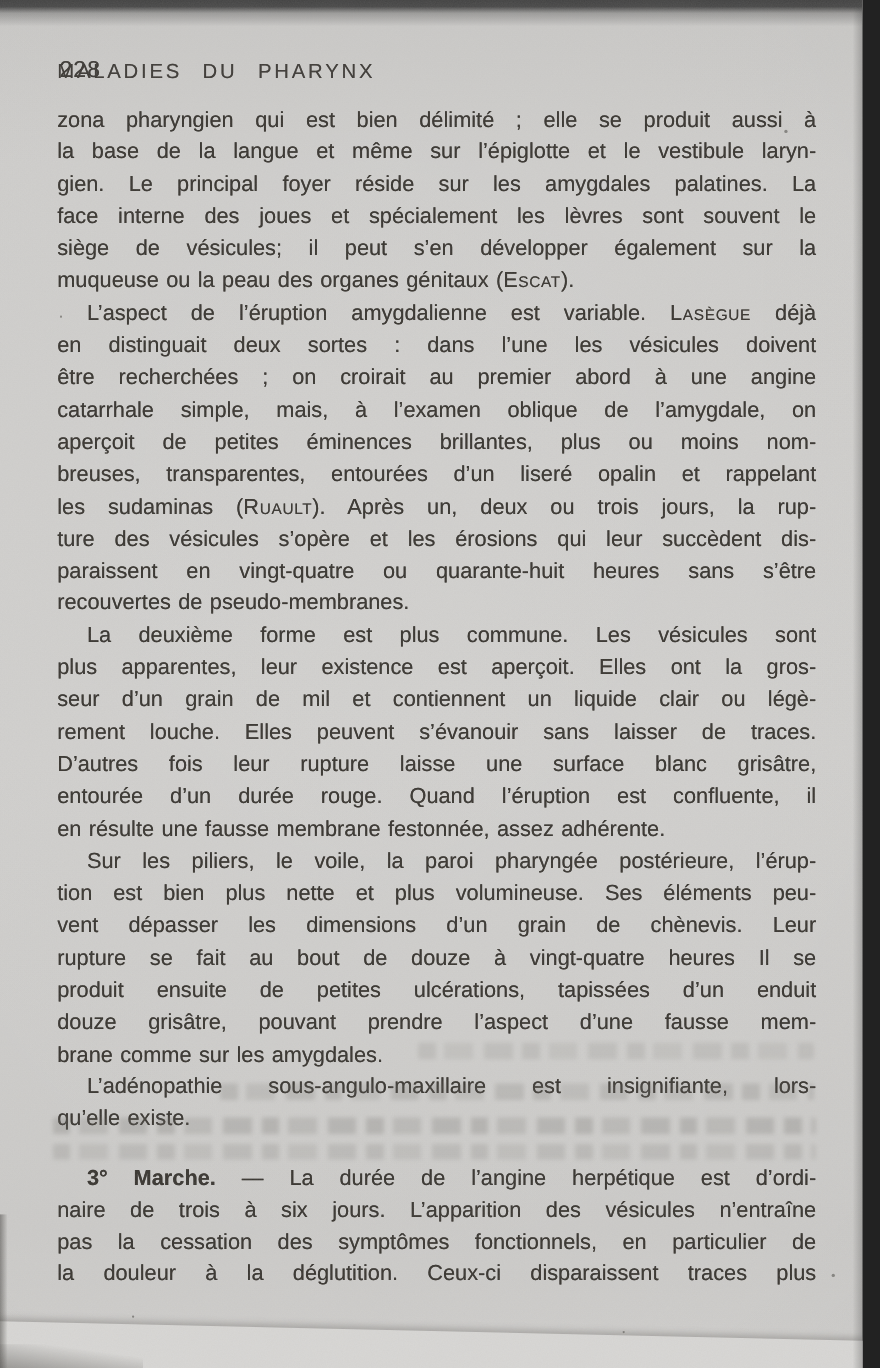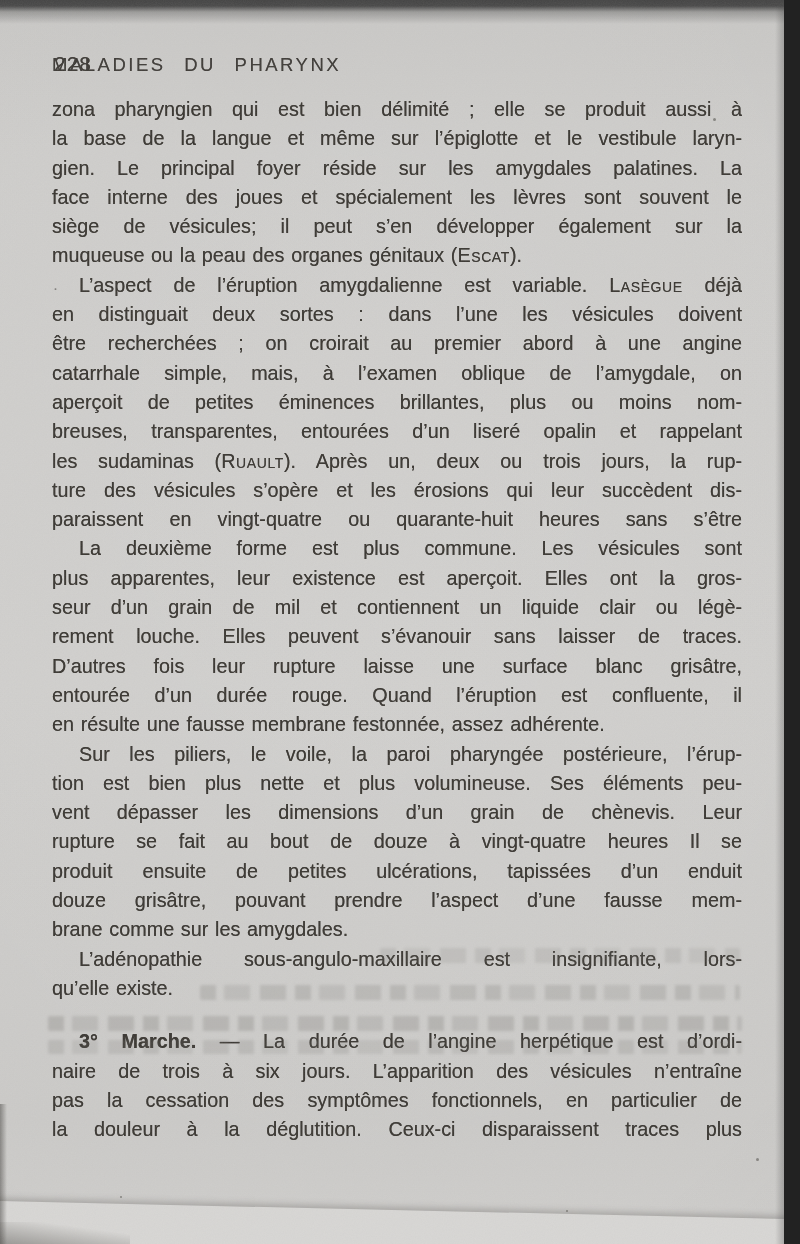--- a/index.html
+++ b/index.html
@@ -76,20 +76,21 @@
       <div class="para indent">
         <div class="line"><span class="ghostmark">·</span>L’aspect de l’éruption amygdalienne est variable. <span class="sc">Lasègue</span> déjà</div>
         <div class="line">en distinguait deux sortes : dans l’une les vésicules doivent</div>
         <div class="line">être recherchées ; on croirait au premier abord à une angine</div>
         <div class="line">catarrhale simple, mais, à l’examen oblique de l’amygdale, on</div>
         <div class="line">aperçoit de petites éminences brillantes, plus ou moins nom-</div>
         <div class="line">breuses, transparentes, entourées d’un liseré opalin et rappelant</div>
         <div class="line">les sudaminas (<span class="sc">Ruault</span>). Après un, deux ou trois jours, la rup-</div>
         <div class="line">ture des vésicules s’opère et les érosions qui leur succèdent dis-</div>
         <div class="line">paraissent en vingt-quatre ou quarante-huit heures sans s’être</div>
+        <div class="line last">recouvertes de pseudo-membranes.</div>
       </div>
       <div class="para indent">
         <div class="line">La deuxième forme est plus commune. Les vésicules sont</div>
         <div class="line">plus apparentes, leur existence est aperçoit. Elles ont la gros-</div>
         <div class="line">seur d’un grain de mil et contiennent un liquide clair ou légè-</div>
         <div class="line">rement louche. Elles peuvent s’évanouir sans laisser de traces.</div>
         <div class="line">D’autres fois leur rupture laisse une surface blanc grisâtre,</div>
         <div class="line">entourée d’un durée rouge. Quand l’éruption est confluente, il</div>
         <div class="line last">en résulte une fausse membrane festonnée, assez adhérente.</div>
       </div>

